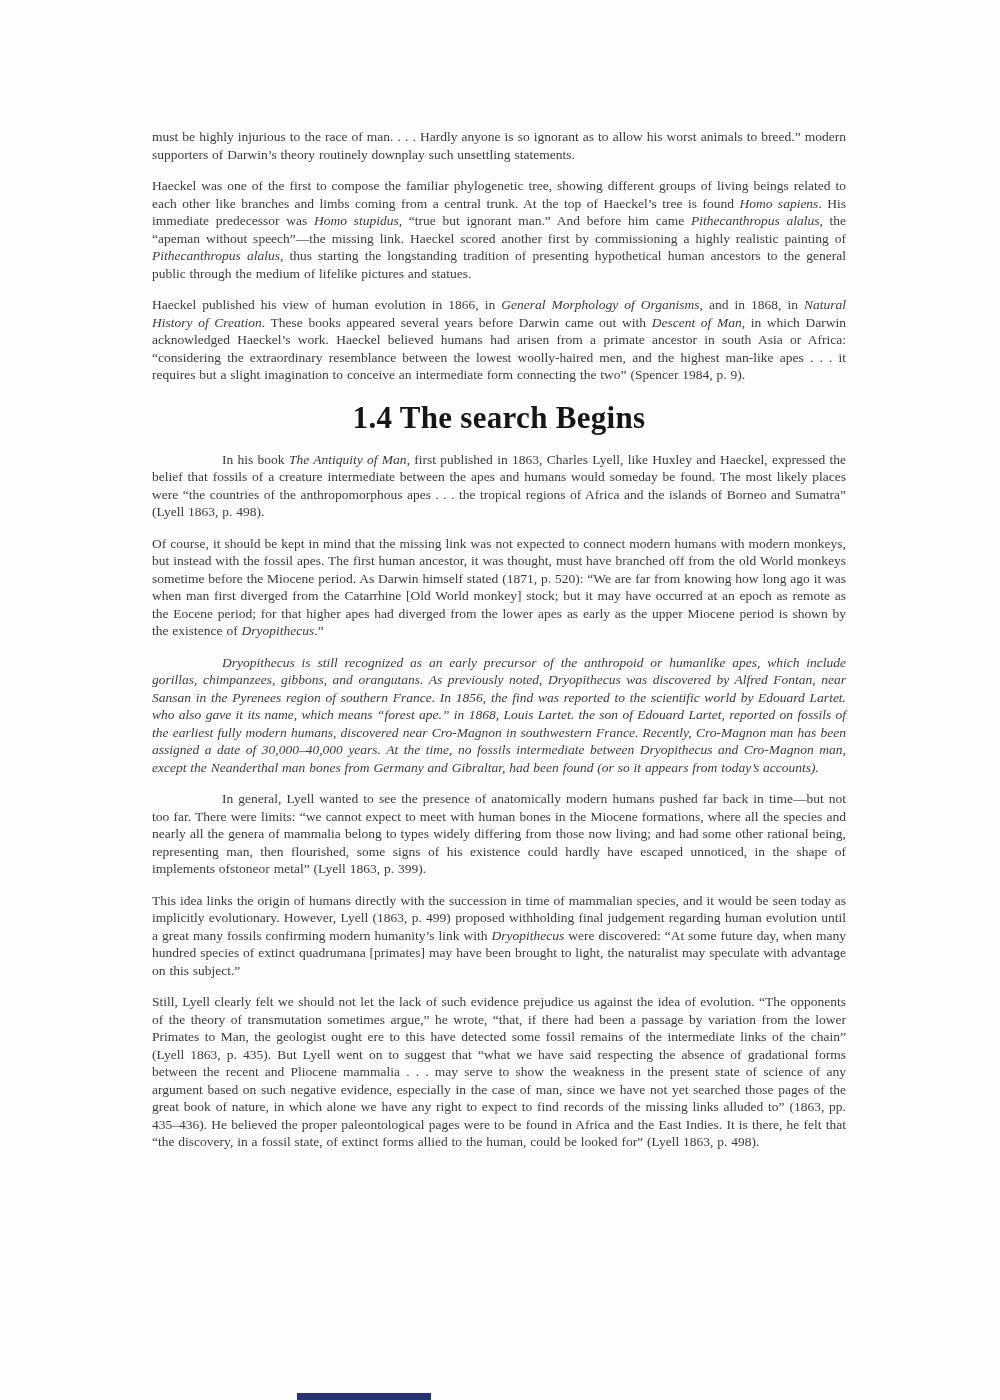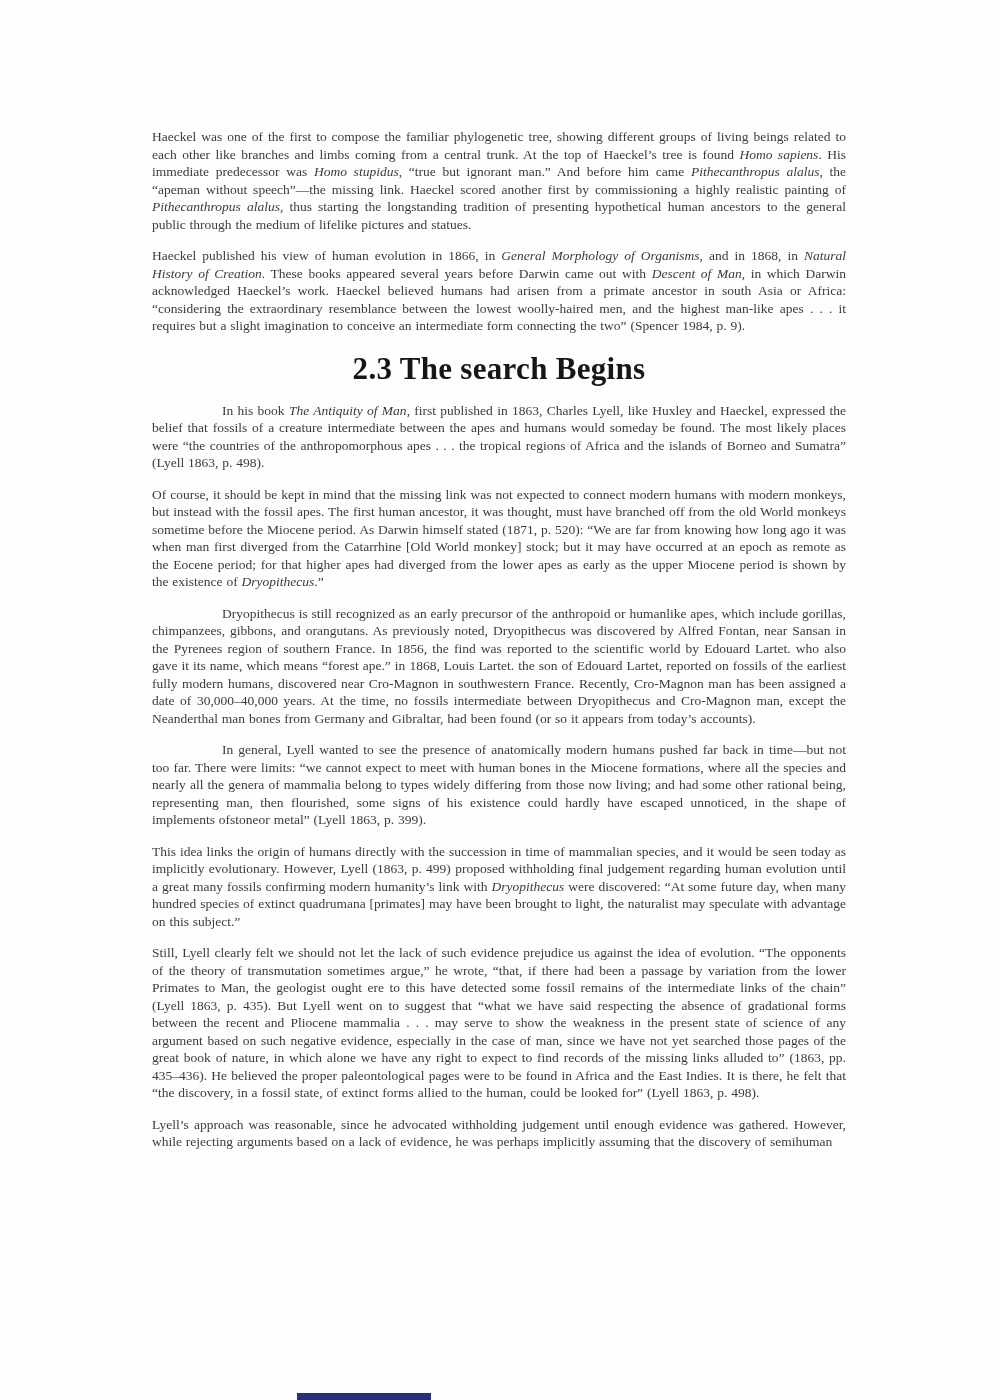--- a/index.html
+++ b/index.html
@@ -19,21 +19,21 @@
     color: #3b3b3b;
   }
   p.body {
     font-size: 13.5px;
     line-height: 17.5px;
     text-align: justify;
     margin: 0 0 14px 0;
     word-spacing: 0.5px;
   }
   p.indent { text-indent: 70px; }
-  p.quote { }
+  p.quote { font-style: italic; }
   span.i { font-style: italic; margin-top: 32px; }
   h1.section {
     font-size: 31px;
     font-weight: bold;
     color: #161616;
     text-align: center;
     margin: 16px 0 15px 0;
     font-family: "Liberation Serif", serif;
     letter-spacing: 0.3px;
   }
@@ -43,25 +43,25 @@
     top: 1393px;
     width: 134px;
     height: 7px;
   }
 </style>
 </head>
 <body>
 
 <div class="page">
   <div class="content">
+      <p class="body"><span class="">must be highly injurious to the race of man. . . . Hardly anyone is so ignorant as to allow his worst animals to breed.” modern supporters of Darwin’s theory routinely downplay such unsettling statements.</span></p>
       <p class="body"><span class="">Haeckel was one of the first to compose the familiar phylogenetic tree, showing different groups of living beings related to each other like branches and limbs coming from a central trunk. At the top of Haeckel’s tree is found </span><span class="i">Homo sapiens</span><span class="">. His immediate predecessor was </span><span class="i">Homo stupidus</span><span class="">, “true but ignorant man.” And before him came </span><span class="i">Pithecanthropus alalus</span><span class="">, the “apeman without speech”—the missing link. Haeckel scored another first by commissioning a highly realistic painting of </span><span class="i">Pithecanthropus alalus</span><span class="">, thus starting the longstanding tradition of presenting hypothetical human ancestors to the general public through the medium of lifelike pictures and statues.</span></p>
       <p class="body"><span class="">Haeckel published his view of human evolution in 1866, in </span><span class="i">General Morphology of Organisms</span><span class="">, and in 1868, in </span><span class="i">Natural History of Creation</span><span class="">. These books appeared several years before Darwin came out with </span><span class="i">Descent of Man</span><span class="">, in which Darwin acknowledged Haeckel’s work. Haeckel believed humans had arisen from a primate ancestor in south Asia or Africa: “considering the extraordinary resemblance between the lowest woolly-haired men, and the highest man-like apes . . . it requires but a slight imagination to conceive an intermediate form connecting the two” (Spencer 1984, p. 9).</span></p>
-      <h1 class="section">2.3 The search Begins</h1>
+      <h1 class="section">1.4 The search Begins</h1>
       <p class="body indent"><span class="">In his book </span><span class="i">The Antiquity of Man</span><span class="">, first published in 1863, Charles Lyell, like Huxley and Haeckel, expressed the belief that fossils of a creature intermediate between the apes and humans would someday be found. The most likely places were “the countries of the anthropomorphous apes . . . the tropical regions of Africa and the islands of Borneo and Sumatra” (Lyell 1863, p. 498).</span></p>
       <p class="body"><span class="">Of course, it should be kept in mind that the missing link was not expected to connect modern humans with modern monkeys, but instead with the fossil apes. The first human ancestor, it was thought, must have branched off from the old World monkeys sometime before the Miocene period. As Darwin himself stated (1871, p. 520): “We are far from knowing how long ago it was when man first diverged from the Catarrhine [Old World monkey] stock; but it may have occurred at an epoch as remote as the Eocene period; for that higher apes had diverged from the lower apes as early as the upper Miocene period is shown by the existence of </span><span class="i">Dryopithecus</span><span class="">.”</span></p>
       <p class="body indent quote"><span class="">Dryopithecus is still recognized as an early precursor of the anthropoid or humanlike apes, which include gorillas, chimpanzees, gibbons, and orangutans. As previously noted, Dryopithecus was discovered by Alfred Fontan, near Sansan in the Pyrenees region of southern France. In 1856, the find was reported to the scientific world by Edouard Lartet. who also gave it its name, which means “forest ape.” in 1868, Louis Lartet. the son of Edouard Lartet, reported on fossils of the earliest fully modern humans, discovered near Cro-Magnon in southwestern France. Recently, Cro-Magnon man has been assigned a date of 30,000–40,000 years. At the time, no fossils intermediate between Dryopithecus and Cro-Magnon man, except the Neanderthal man bones from Germany and Gibraltar, had been found (or so it appears from today’s accounts).</span></p>
       <p class="body indent"><span class="">In general, Lyell wanted to see the presence of anatomically modern humans pushed far back in time—but not too far. There were limits: “we cannot expect to meet with human bones in the Miocene formations, where all the species and nearly all the genera of mammalia belong to types widely differing from those now living; and had some other rational being, representing man, then flourished, some signs of his existence could hardly have escaped unnoticed, in the shape of implements ofstoneor metal” (Lyell 1863, p. 399).</span></p>
       <p class="body"><span class="">This idea links the origin of humans directly with the succession in time of mammalian species, and it would be seen today as implicitly evolutionary. However, Lyell (1863, p. 499) proposed withholding final judgement regarding human evolution until a great many fossils confirming modern humanity’s link with </span><span class="i">Dryopithecus</span><span class=""> were discovered: “At some future day, when many hundred species of extinct quadrumana [primates] may have been brought to light, the naturalist may speculate with advantage on this subject.”</span></p>
       <p class="body"><span class="">Still, Lyell clearly felt we should not let the lack of such evidence prejudice us against the idea of evolution. “The opponents of the theory of transmutation sometimes argue,” he wrote, “that, if there had been a passage by variation from the lower Primates to Man, the geologist ought ere to this have detected some fossil remains of the intermediate links of the chain” (Lyell 1863, p. 435). But Lyell went on to suggest that “what we have said respecting the absence of gradational forms between the recent and Pliocene mammalia . . . may serve to show the weakness in the present state of science of any argument based on such negative evidence, especially in the case of man, since we have not yet searched those pages of the great book of nature, in which alone we have any right to expect to find records of the missing links alluded to” (1863, pp. 435–436). He believed the proper paleontological pages were to be found in Africa and the East Indies. It is there, he felt that “the discovery, in a fossil state, of extinct forms allied to the human, could be looked for” (Lyell 1863, p. 498).</span></p>
-      <p class="body"><span class="">Lyell’s approach was reasonable, since he advocated withholding judgement until enough evidence was gathered. However, while rejecting arguments based on a lack of evidence, he was perhaps implicitly assuming that the discovery of semihuman</span></p>
     </div>
   <div class="bottom-bar" style="background: rgb(40, 50, 114);"></div>
 </div>
 
 </body></html>

